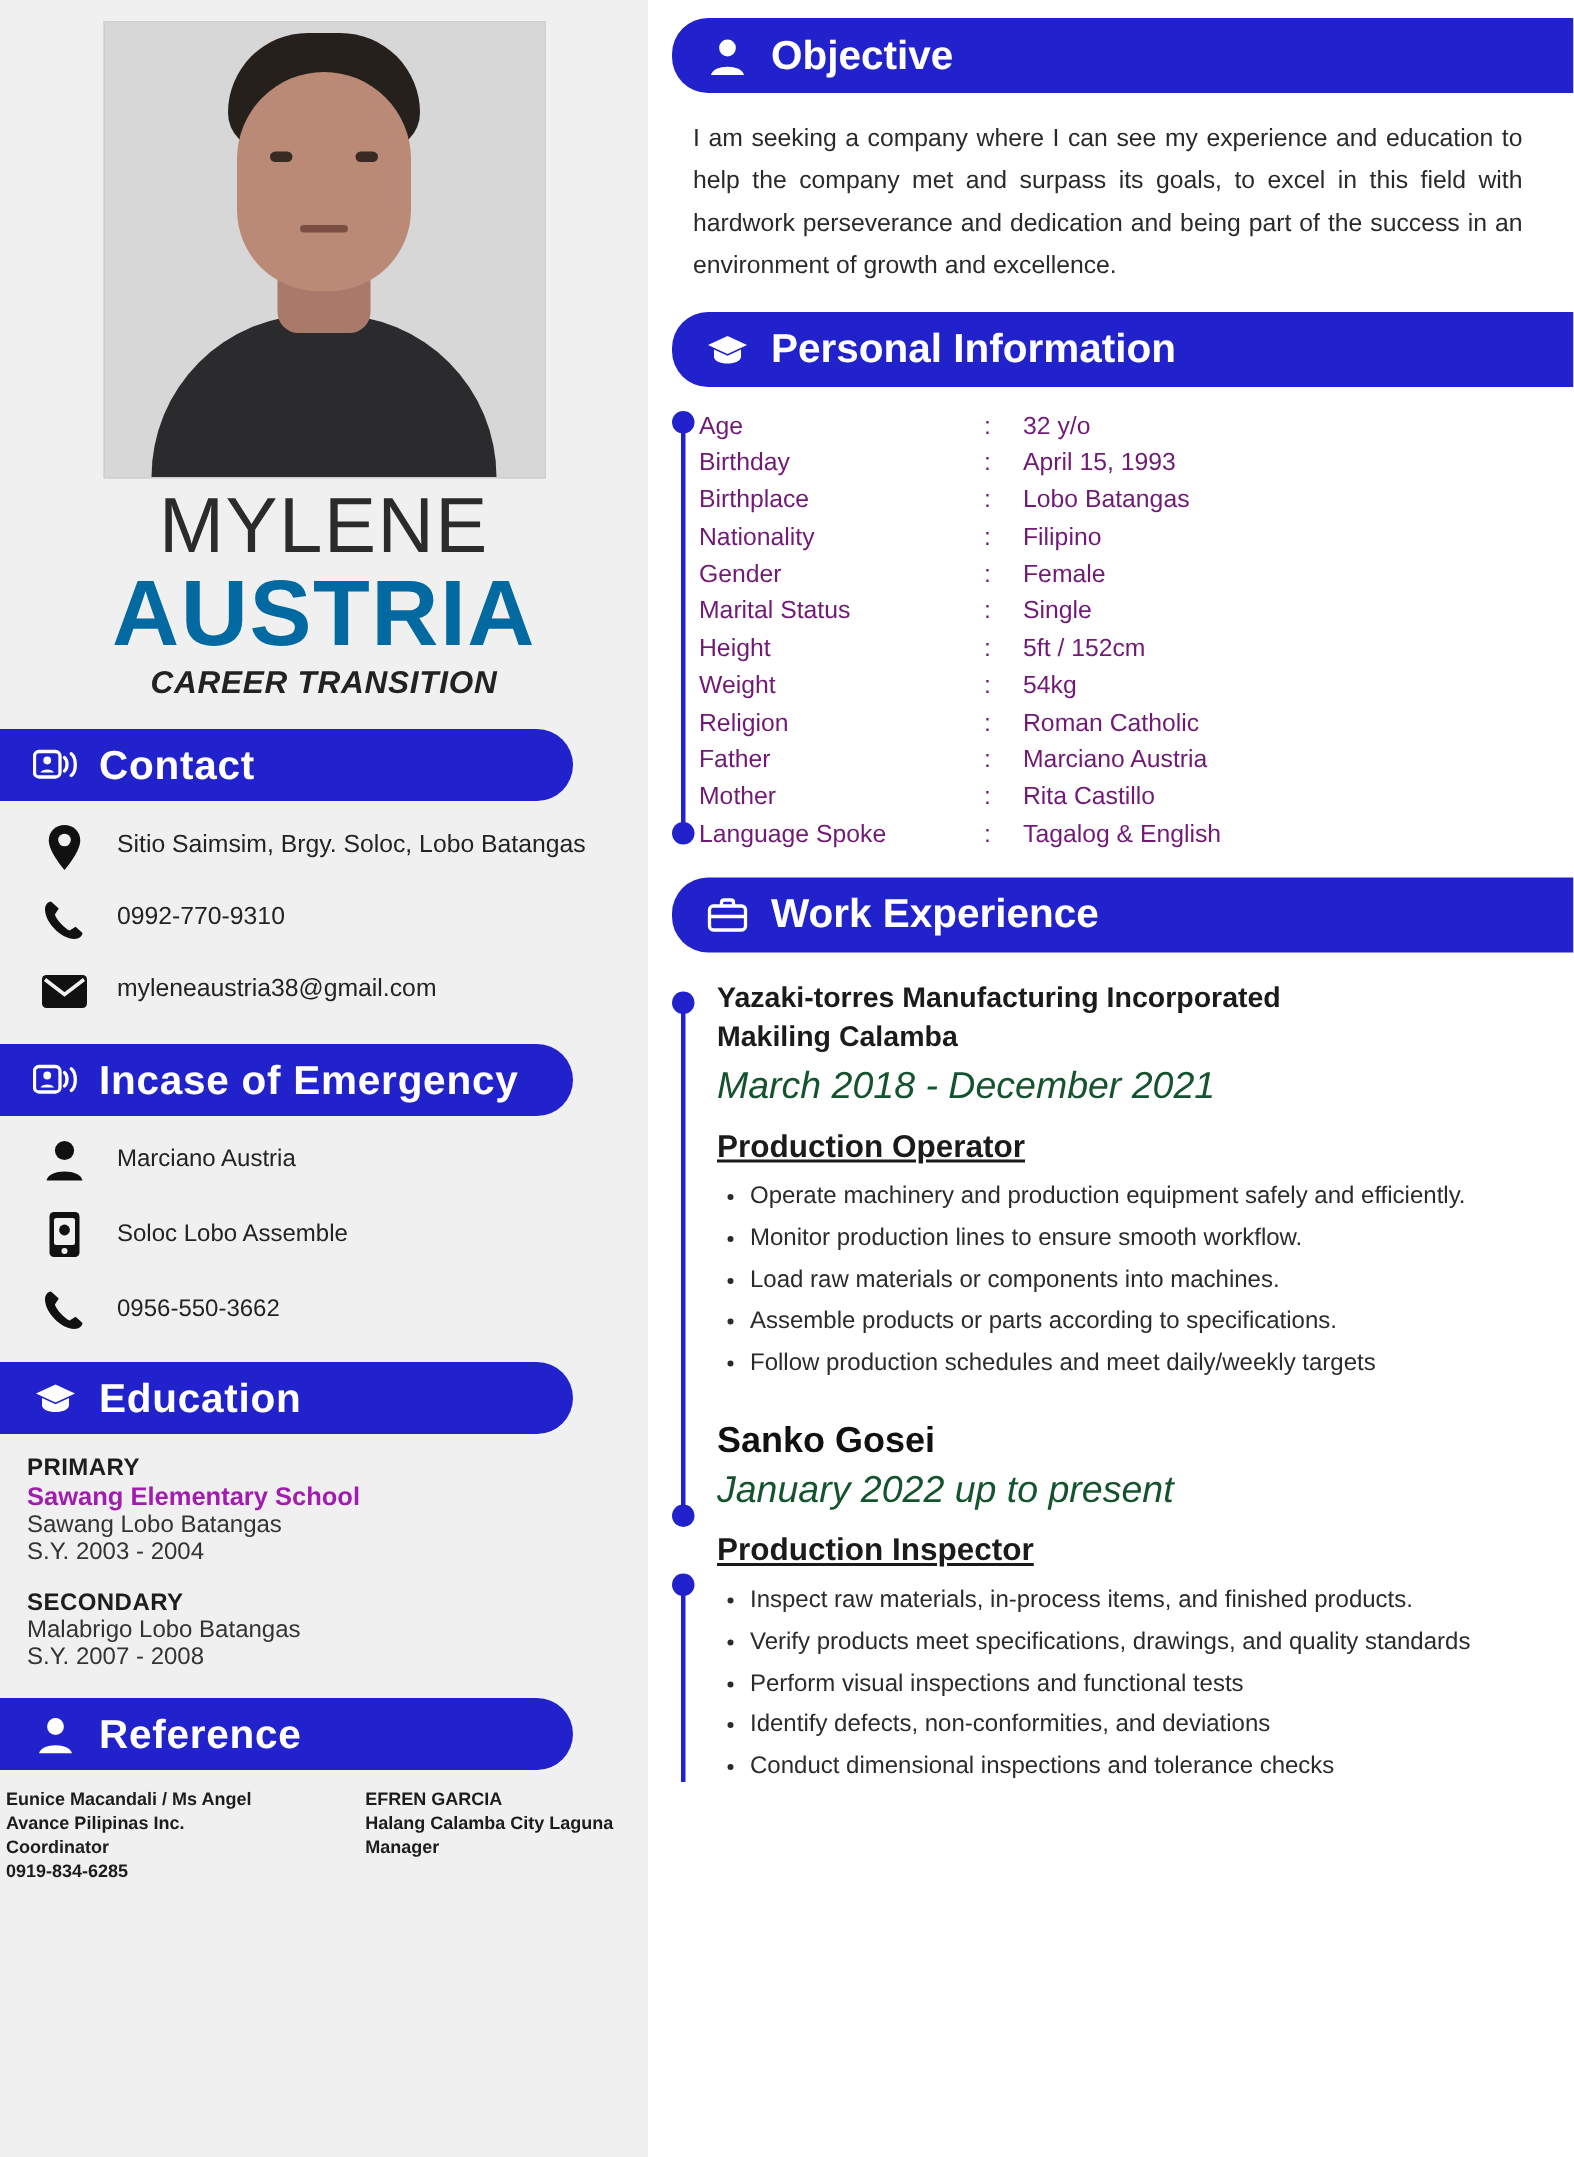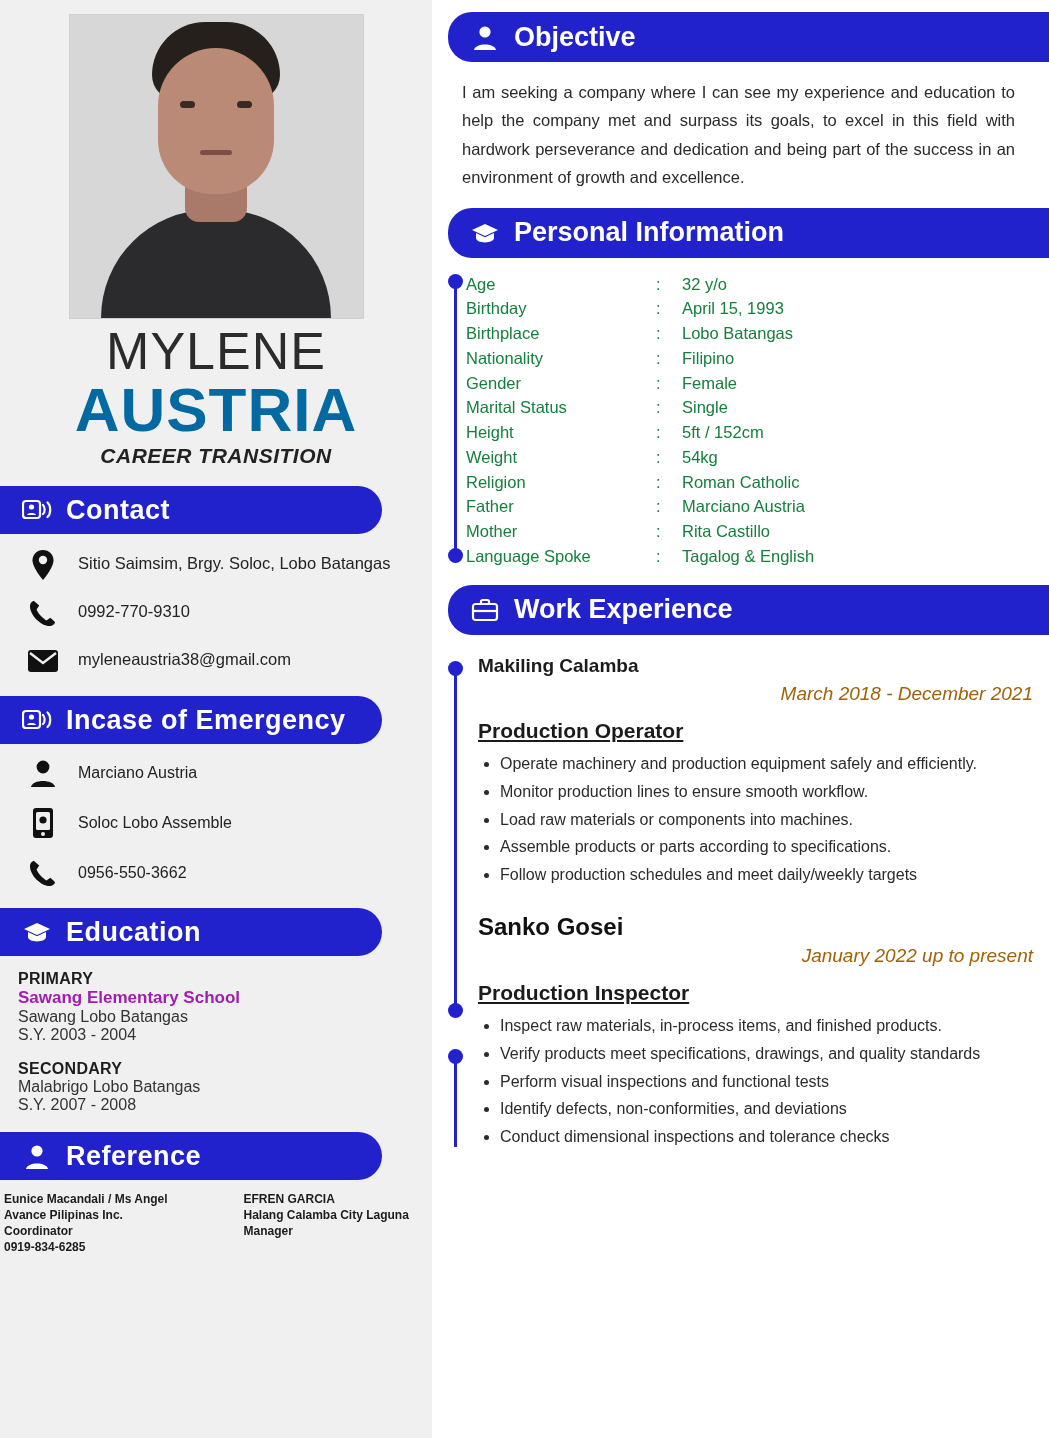--- a/index.html
+++ b/index.html
@@ -166,40 +166,40 @@
     position: absolute;
     left: 6px; top: 22px; bottom: 12px;
     width: 3px; background: #2222cc;
   }
   .pi-dot {
     position:absolute; left: 0px; width: 15px; height: 15px; border-radius:50%;
     background: #2222cc;
   }
   .pi-dot.top { top: 16px; }
   .pi-dot.bot { bottom: 6px; }
-  .pi-row { display: flex; font-size: 16.5px; color:#15803d; line-height: 1.5; }
+  .pi-row { display: flex; font-size: 16.5px; color:#701a75; line-height: 1.5; }
   .pi-label { width: 190px; }
   .pi-colon { width: 26px; }
   .pi-value { flex: 1; }
 
   .we-wrap { position: relative; padding: 18px 0 0 30px; }
   .we-rail {
     position: absolute; left: 6px; top: 32px; height: 345px; width: 3px; background:#2222cc;
   }
   .we-rail2 {
     position: absolute; left: 6px; top: 420px; bottom: 0; width: 3px; background:#2222cc;
   }
   .we-dot { position:absolute; left:0; width:15px; height:15px; border-radius:50%; background:#2222cc; }
   .we-dot.d1 { top: 26px; }
   .we-dot.d2 { top: 368px; }
   .we-dot.d3 { top: 414px; }
 
   .job-title { font-size: 19px; font-weight: bold; color:#1b1b1b; line-height: 1.42; }
   .job-big { font-size: 24px; font-weight: bold; color:#111; }
-  .job-dates { font-size: 19px; font-style: italic; color:#a16207; margin-top: 4px; text-align: right; }
+  .job-dates { font-size: 25px; font-style: italic; color:#14532d; margin-top: 4px; }
   .job-role {
     font-size: 21px; font-weight: bold; color:#1b1b1b;
     text-decoration: underline; margin-top: 14px;
   }
   .job-list { margin: 10px 0 0 0; padding-left: 22px; }
   .job-list li {
     font-size: 16px; color:#2b2b2b; line-height: 1.35; margin-bottom: 6px;
   }
   .job-gap { height: 22px; }
 </style>
@@ -467,20 +467,21 @@
     </div>
 
     <div class="we-wrap">
       <div class="we-rail"></div>
       <div class="we-rail2"></div>
       <div class="we-dot d1"></div>
       <div class="we-dot d2"></div>
       <div class="we-dot d3"></div>
 
       <div>
+        <div class="job-title">Yazaki-torres Manufacturing Incorporated</div>
         <div class="job-title">Makiling Calamba</div>
         <div class="job-dates">March 2018 - December 2021</div>
         <div class="job-role">Production Operator</div>
         <ul class="job-list">
           <li>Operate machinery and production equipment safely and efficiently.</li>
           <li>Monitor production lines to ensure smooth workflow.</li>
           <li>Load raw materials or components into machines.</li>
           <li>Assemble products or parts according to specifications.</li>
           <li>Follow production schedules and meet daily/weekly targets</li>
         </ul>

